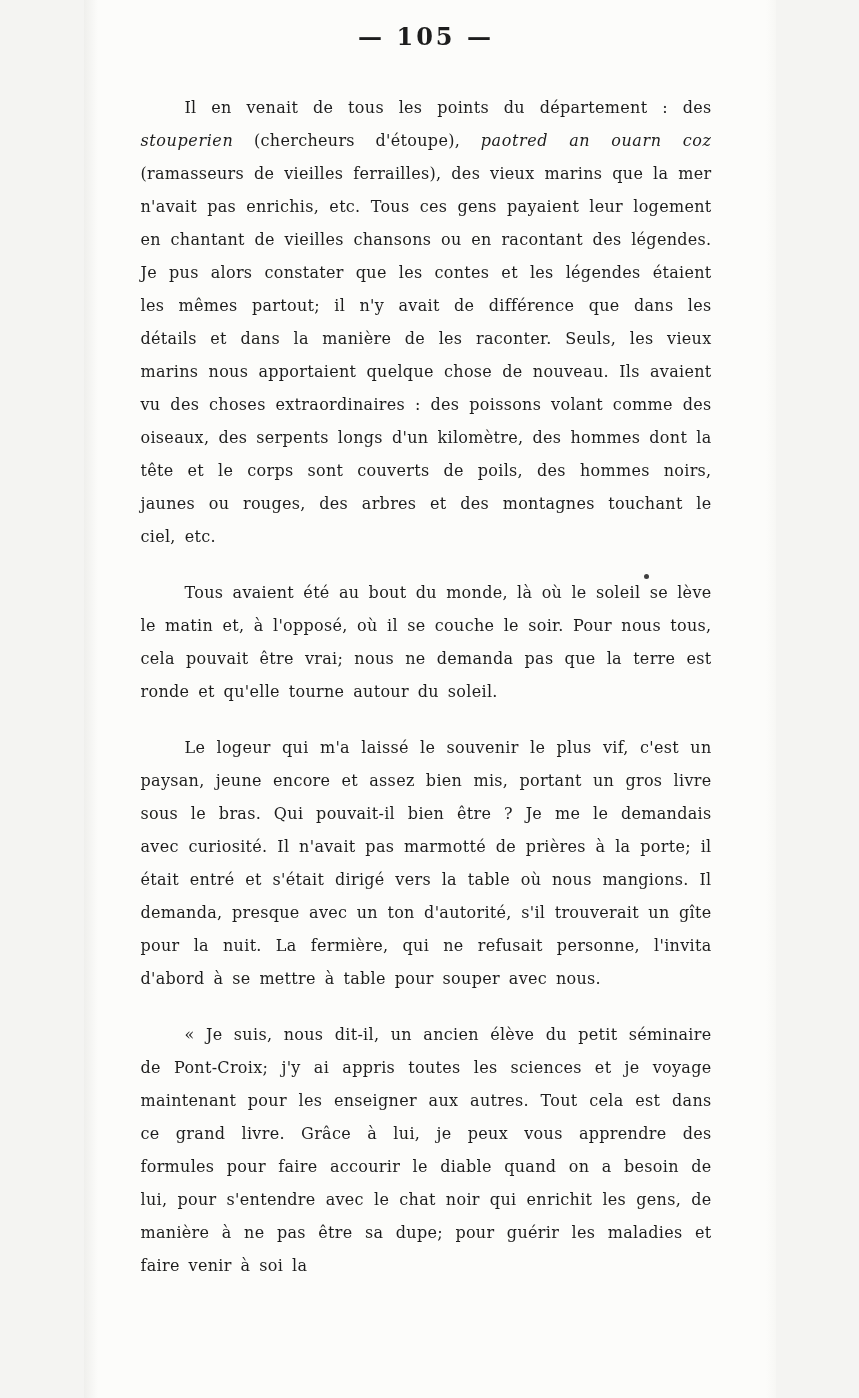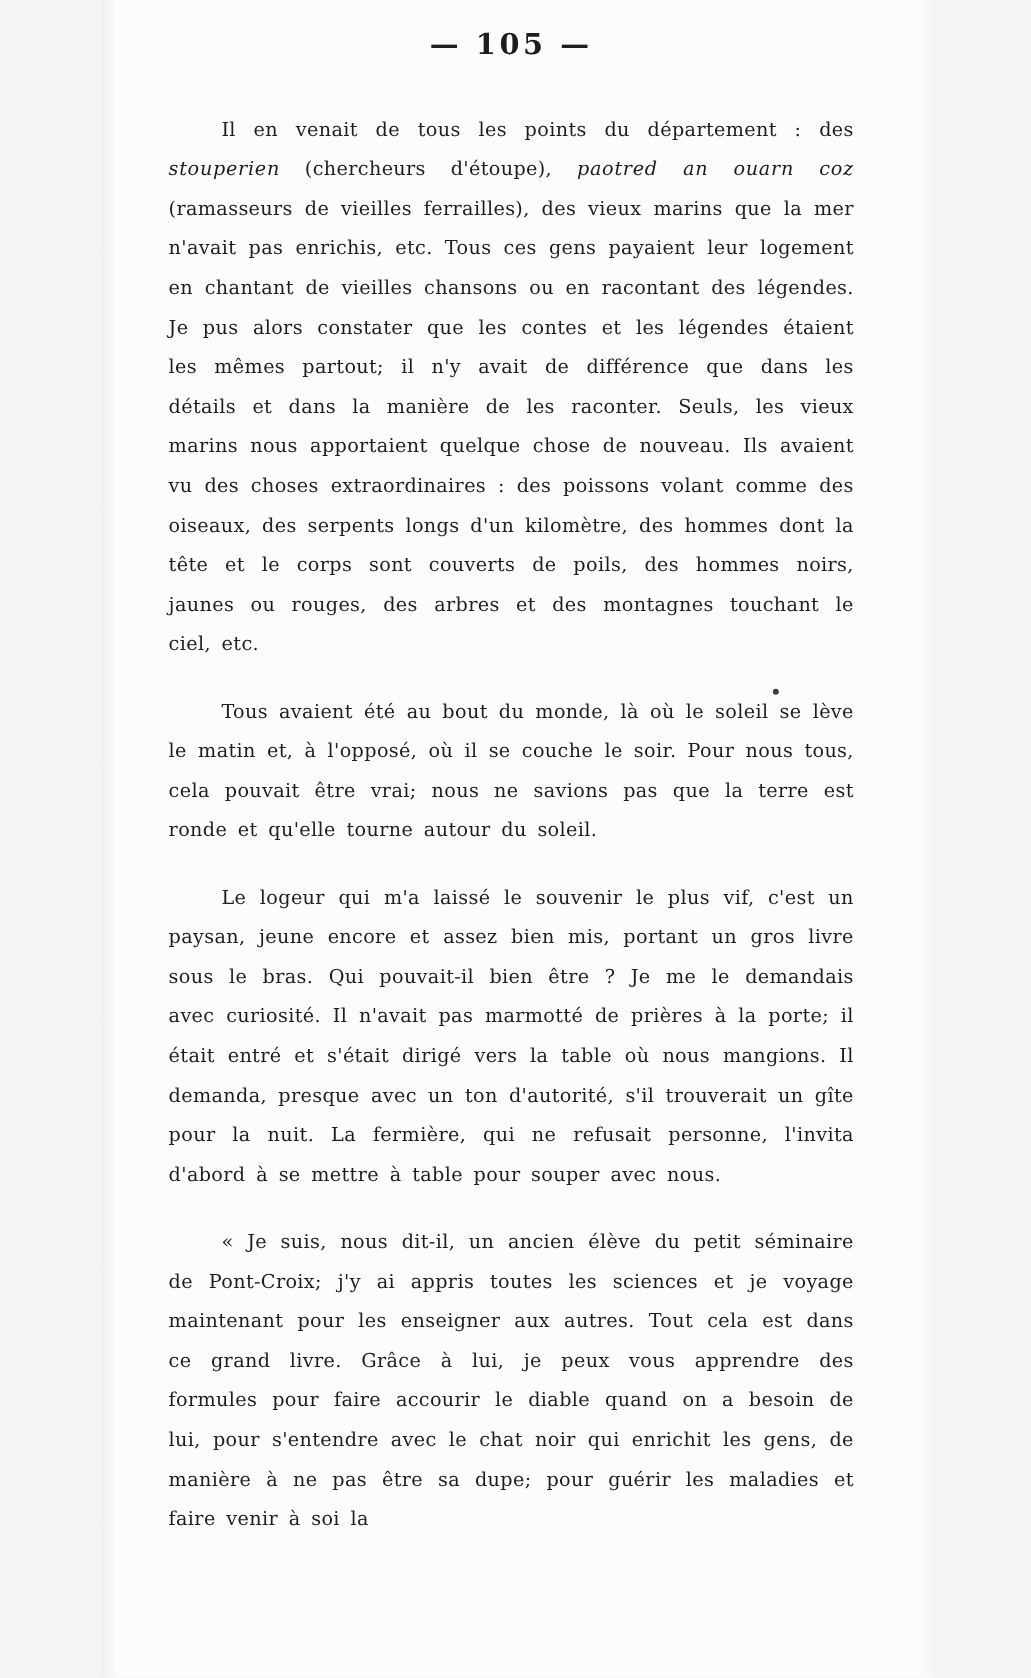--- a/index.html
+++ b/index.html
@@ -58,19 +58,19 @@
 </head>
 <body>
 
 <div class="scan-page">
   <header class="page-header">
     <span>— 105 —</span>
   </header>
 
   <main class="page-body" id="paragraphs">
       <p><span>Il en venait de tous les points du département : des </span><i>stouperien</i><span> (chercheurs d'étoupe), </span><i>paotred an ouarn coz</i><span> (ramasseurs de vieilles ferrailles), des vieux marins que la mer n'avait pas enrichis, etc. Tous ces gens payaient leur logement en chantant de vieilles chansons ou en racontant des légendes. Je pus alors constater que les contes et les légendes étaient les mêmes partout; il n'y avait de différence que dans les détails et dans la manière de les raconter. Seuls, les vieux marins nous apportaient quelque chose de nouveau. Ils avaient vu des choses extraordinaires : des poissons volant comme des oiseaux, des serpents longs d'un kilomètre, des hommes dont la tête et le corps sont couverts de poils, des hommes noirs, jaunes ou rouges, des arbres et des montagnes touchant le ciel, etc.</span></p>
-      <p><span>Tous avaient été au bout du monde, là où le soleil se lève le matin et, à l'opposé, où il se couche le soir. Pour nous tous, cela pouvait être vrai; nous ne savions pas que la terre est ronde et qu'elle tourne autour du soleil.</span></p>
+      <p><span>Tous avaient été au bout du monde, là où le soleil se lève le matin et, à l'opposé, où il se couche le soir. Pour nous tous, cela pouvait être vrai; nous ne demanda pas que la terre est ronde et qu'elle tourne autour du soleil.</span></p>
       <p><span>Le logeur qui m'a laissé le souvenir le plus vif, c'est un paysan, jeune encore et assez bien mis, portant un gros livre sous le bras. Qui pouvait-il bien être ? Je me le demandais avec curiosité. Il n'avait pas marmotté de prières à la porte; il était entré et s'était dirigé vers la table où nous mangions. Il demanda, presque avec un ton d'autorité, s'il trouverait un gîte pour la nuit. La fermière, qui ne refusait personne, l'invita d'abord à se mettre à table pour souper avec nous.</span></p>
       <p><span>« Je suis, nous dit-il, un ancien élève du petit séminaire de Pont-Croix; j'y ai appris toutes les sciences et je voyage maintenant pour les enseigner aux autres. Tout cela est dans ce grand livre. Grâce à lui, je peux vous apprendre des formules pour faire accourir le diable quand on a besoin de lui, pour s'entendre avec le chat noir qui enrichit les gens, de manière à ne pas être sa dupe; pour guérir les maladies et faire venir à soi la</span></p>
     </main>
 
   <span class="print-artifact"></span>
 </div>
 
 </body></html>

